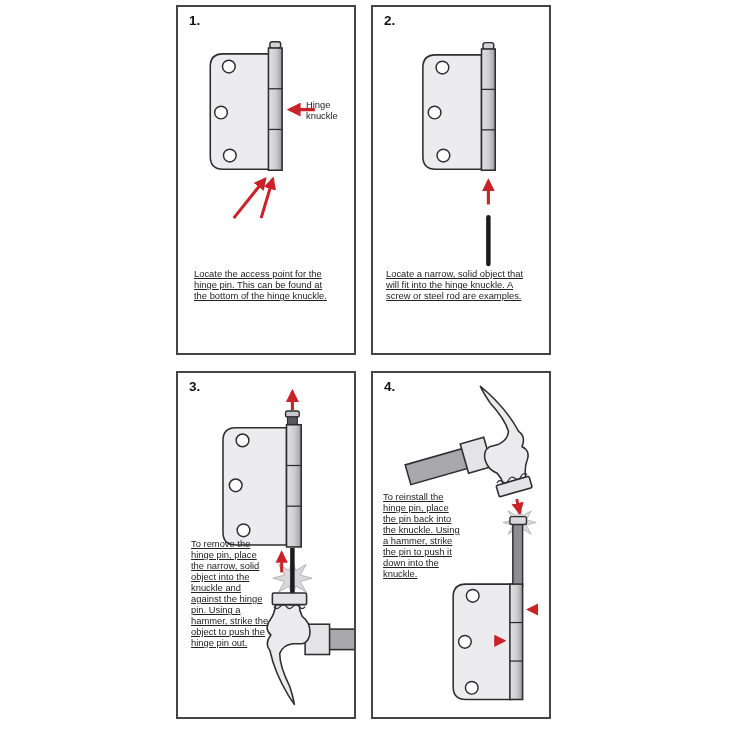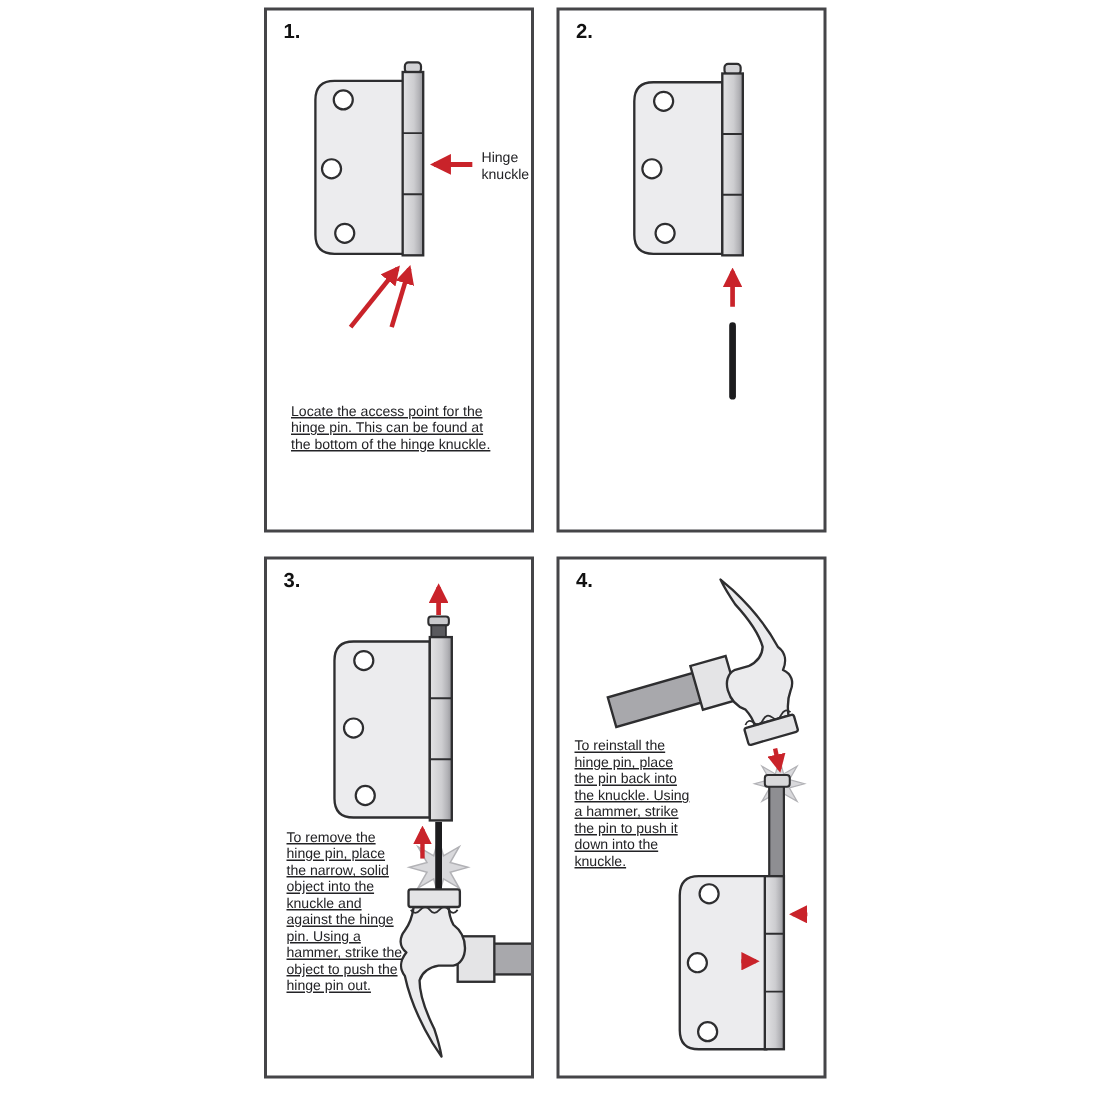--- a/index.html
+++ b/index.html
@@ -7,23 +7,23 @@
         font-family:"Liberation Sans","DejaVu Sans",sans-serif;color:#1f1f21;}
   .panel{position:absolute;width:180px;border:2px solid #454548;background:#ffffff;box-sizing:border-box;}
   .p-row1{height:350px;top:5px;}
   .p-row2{height:348px;top:371px;}
   .p-col1{left:176px;}
   .p-col2{left:371px;}
   .step-num{position:absolute;left:11px;top:6px;font-size:13.5px;font-weight:bold;color:#111;}
   .caption{position:absolute;font-size:9.4px;line-height:11px;white-space:pre-line;color:#232326;text-decoration:underline;}
   .cap1{left:16px;top:261px;width:160px;}
   .cap2{left:13px;top:261px;width:162px;}
-  .cap3{left:13px;top:179px;width:96px;}
+  .cap3{left:13px;top:165px;width:96px;}
   .cap4{left:10px;top:118px;width:98px;}
-  .hinge-label{position:absolute;left:143px;top:92px;font-size:9.4px;line-height:11px;white-space:pre-line;color:#232326;}
+  .hinge-label{position:absolute;left:128px;top:92px;font-size:9.4px;line-height:11px;white-space:pre-line;color:#232326;}
   .art{position:absolute;left:0;top:0;width:100%;height:100%;}
   svg{display:block;}
 </style>
 </head>
 <body>
 
 <div id="page">
 
   <div class="panel p-row1 p-col1">
     <svg class="art" viewBox="0 0 180 350">
@@ -74,20 +74,23 @@
         <line x1="111" y1="82.3" x2="125" y2="82.3" stroke="#2e2e30" stroke-width="1.3"></line>
         <line x1="111" y1="123.7" x2="125" y2="123.7" stroke="#2e2e30" stroke-width="1.3"></line>
         <circle cx="71" cy="60" r="6.5" fill="#ffffff" stroke="#2e2e30" stroke-width="1.5"></circle>
         <circle cx="63" cy="106" r="6.5" fill="#ffffff" stroke="#2e2e30" stroke-width="1.5"></circle>
         <circle cx="72" cy="150" r="6.5" fill="#ffffff" stroke="#2e2e30" stroke-width="1.5"></circle>
       </g>
       <line x1="118" y1="200" x2="118" y2="176" stroke="#c9232a" stroke-width="3.2" marker-end="url(#a2)"></line>
       <line x1="118" y1="213" x2="118" y2="261" stroke="#1c1c1e" stroke-width="4.6" stroke-linecap="round"></line>
     </svg>
     <div class="step-num">2.</div>
+    <div class="caption cap2">Locate a narrow, solid object that
+will fit into the hinge knuckle. A
+screw or steel rod are examples.</div>
   </div>
 
   <div class="panel p-row2 p-col1">
     <svg class="art" viewBox="0 0 180 348">
       <defs>
         <marker id="a3" viewBox="0 0 10 10" refX="8" refY="5" markerWidth="4.2" markerHeight="4.2" orient="auto">
           <path d="M0,0 L10,5 L0,10 z" fill="#c9232a"></path>
         </marker>
         <g id="hammer-shape">
           <rect x="153" y="260" width="62" height="21" fill="#a8a8ac" stroke="#2e2e30" stroke-width="1.6"></rect>

